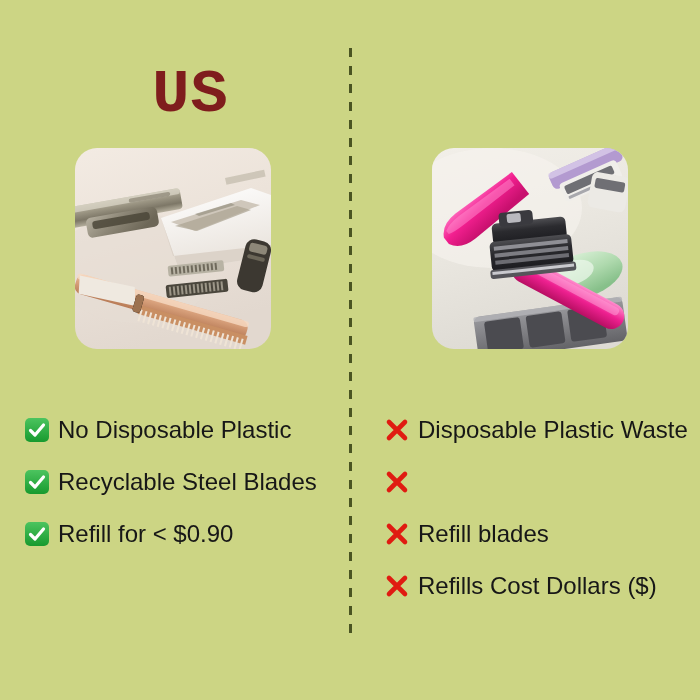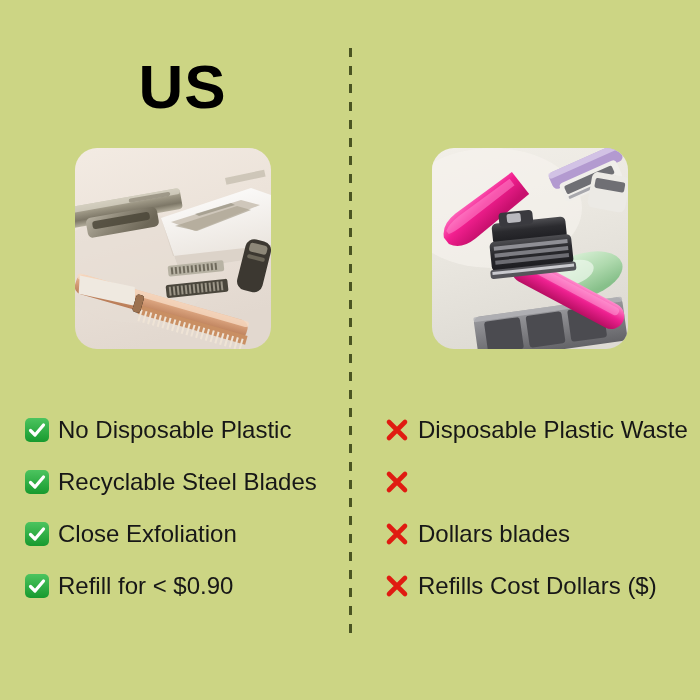--- a/index.html
+++ b/index.html
@@ -39,25 +39,25 @@
     background-size: 3px 18px;
     background-repeat: repeat-y;
   }
 
   
   .heading {
     position: absolute;
     top: 48px;
     font-size: 62px;
     font-weight: bold;
-    color: #000000;
+    color: #7f1d1d;
     letter-spacing: 1px;
     line-height: 1;
-    margin: 8px;
-    font-family: Liberation Sans, sans-serif;
+    margin: 16px;
+    font-family: Liberation Mono, monospace;
   }
   .heading-us {
     left: 0;
     width: 349px;
     text-align: center;
   }
   .heading-them {
     left: 351px;
     width: 349px;
     text-align: center;
@@ -351,37 +351,28 @@
     <div class="list-item">
       <span class="mark">
         <svg viewBox="0 0 26 26">
           <rect x="1" y="1" width="24" height="24" rx="5" fill="url(#ck1)"></rect>
           <path d="M6.5 13.5 L11 18 L19.5 8" stroke="#ffffff" stroke-width="3.2" fill="none" stroke-linecap="round" stroke-linejoin="round"></path>
         </svg>
       </span>
       <span class="item-label">Recyclable Steel Blades</span>
     </div>
 
+
     <div class="list-item">
       <span class="mark">
         <svg viewBox="0 0 26 26">
           <rect x="1" y="1" width="24" height="24" rx="5" fill="url(#ck1)"></rect>
           <path d="M6.5 13.5 L11 18 L19.5 8" stroke="#ffffff" stroke-width="3.2" fill="none" stroke-linecap="round" stroke-linejoin="round"></path>
         </svg>
       </span>
-      <span class="item-label">Close Exfoliation</span>
-    </div>
-
-    <div class="list-item">
-      <span class="mark">
-        <svg viewBox="0 0 26 26">
-          <rect x="1" y="1" width="24" height="24" rx="5" fill="url(#ck1)"></rect>
-          <path d="M6.5 13.5 L11 18 L19.5 8" stroke="#ffffff" stroke-width="3.2" fill="none" stroke-linecap="round" stroke-linejoin="round"></path>
-        </svg>
-      </span>
       <span class="item-label">Refill for &lt; $0.90</span>
     </div>
 
   </div>
 
   <div class="list list-them">
 
     <div class="list-item">
       <span class="mark">
         <svg viewBox="0 0 26 26">
@@ -398,21 +389,21 @@
         </svg>
       </span>
     </div>
 
     <div class="list-item">
       <span class="mark">
         <svg viewBox="0 0 26 26">
           <path d="M5 5 L21 21 M21 5 L5 21" stroke="#e01b11" stroke-width="4.6" stroke-linecap="round"></path>
         </svg>
       </span>
-      <span class="item-label">Dollars blades</span>
+      <span class="item-label">Refill blades</span>
     </div>
 
     <div class="list-item">
       <span class="mark">
         <svg viewBox="0 0 26 26">
           <path d="M5 5 L21 21 M21 5 L5 21" stroke="#e01b11" stroke-width="4.6" stroke-linecap="round"></path>
         </svg>
       </span>
       <span class="item-label">Refills Cost Dollars ($)</span>
     </div>

